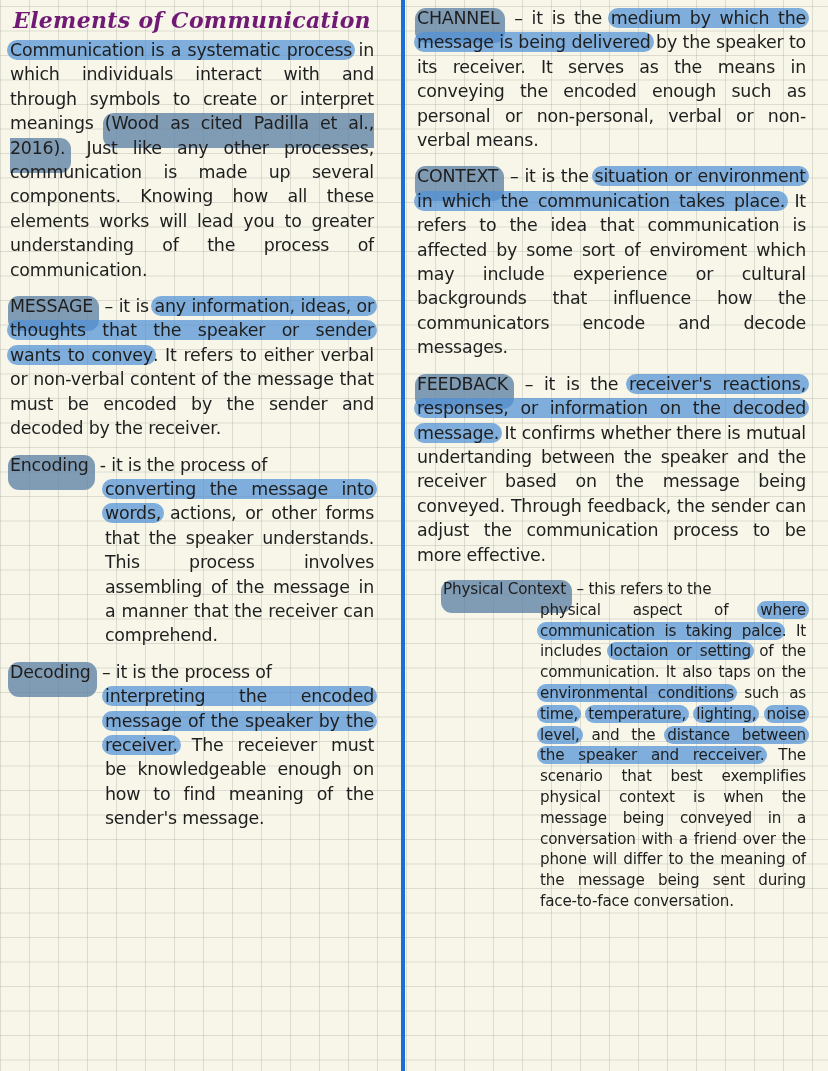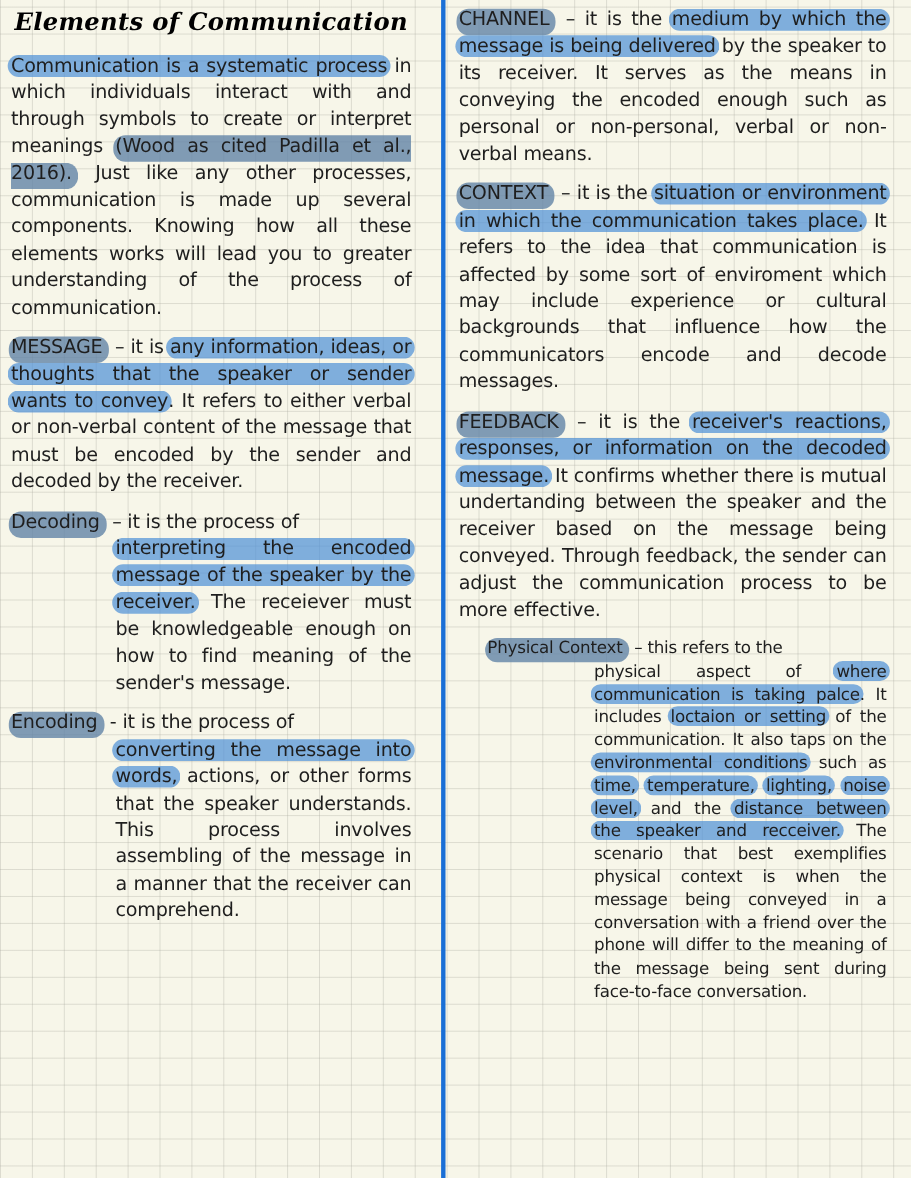--- a/index.html
+++ b/index.html
@@ -17,66 +17,66 @@
   }
   .divider {
     position: absolute; left: 401px; top: 0; width: 4px; height: 1071px;
     background: #1a6fd6;
   }
   .col { position: absolute; top: 0; }
   .col-left { left: 10px; width: 364px; }
   .col-right { left: 417px; width: 389px; }
   .title {
     font-family: "DejaVu Serif", serif; font-style: italic; font-weight: bold;
-    color: #000000; font-size: 22px; text-align: center; margin: 4px 0 0 0;
+    color: #701a75; font-size: 22px; text-align: center; margin: 4px 0 0 0;
     height: 34px; line-height: 32px; letter-spacing: 0.3px;
   }
   p {
     margin: 0; font-size: 17.4px; line-height: 24.4px; text-align: justify;
     letter-spacing: -0.2px;
   }
   .sec { margin-bottom: 12px; }
   .hl {
     background: rgba(80,145,215,0.72); border-radius: 11px;
     padding: 0 3px; margin: 0 -3px;
     -webkit-box-decoration-break: clone; box-decoration-break: clone;
   }
   .term {
     background: rgba(95,130,165,0.78); border-radius: 11px;
-    padding: 0 6px 4px 2px; margin: 0 0 0 -2px;
+    padding: 0 6px 15px 2px; margin: 0 0 0 -2px;
   }
   .indent { padding-left: 95px; }
   .small p { font-size: 15.2px; line-height: 20.8px; }
   .small .indent { padding-left: 97px; }
 </style>
 </head>
 <body>
 
 <div class="divider"></div>
 
 <div class="col col-left">
   <h1 class="title">Elements of Communication</h1>
 
-  <div class="sec" style="margin-top:10px;">
+  <div class="sec" style="margin-top:0;">
     <p><span class="hl">Communication is a systematic process</span><span> in which individuals interact with and through symbols to create or interpret meanings </span><span class="term">(Wood as cited Padilla et al., 2016).</span><span> Just like any other processes, communication is made up several components. Knowing how all these elements works will lead you to greater understanding of the process of communication.</span></p>
   </div>
 
 
   <div class="sec">
     <p><span class="term">MESSAGE</span><span> – it is </span><span class="hl">any information, ideas, or thoughts that the speaker or sender wants to convey</span><span>. It refers to either verbal or non-verbal content of the message that must be encoded by the sender and decoded by the receiver.</span></p>
   </div>
 
   <div class="sec">
-    <p><span class="term">Decoding</span><span> – it is the process of</span></p>
-    <p class="indent"><span class="hl">interpreting the encoded message of the speaker by the receiver.</span><span> The receiever must be knowledgeable enough on how to find meaning of the sender's message.</span></p>
+    <p><span class="term">Encoding</span><span> -  it is the process of</span></p>
+    <p class="indent"><span class="hl">converting the message into words,</span><span> actions, or other forms that the speaker understands. This process involves assembling of the message in a manner that the receiver can comprehend.</span></p>
   </div>
 
   <div class="sec">
-    <p><span class="term">Encoding</span><span> -  it is the process of</span></p>
-    <p class="indent"><span class="hl">converting the message into words,</span><span> actions, or other forms that the speaker understands. This process involves assembling of the message in a manner that the receiver can comprehend.</span></p>
+    <p><span class="term">Decoding</span><span> – it is the process of</span></p>
+    <p class="indent"><span class="hl">interpreting the encoded message of the speaker by the receiver.</span><span> The receiever must be knowledgeable enough on how to find meaning of the sender's message.</span></p>
   </div>
 </div>
 
 <div class="col col-right">
   <div class="sec" style="margin-top:6px;">
     <p><span class="term">CHANNEL</span><span> – it is the </span><span class="hl">medium by which the message is being delivered</span><span> by the speaker to its receiver. It serves as the means in conveying the encoded enough such as personal or non-personal, verbal or non-verbal means.</span></p>
   </div>
 
 
   <div class="sec">

